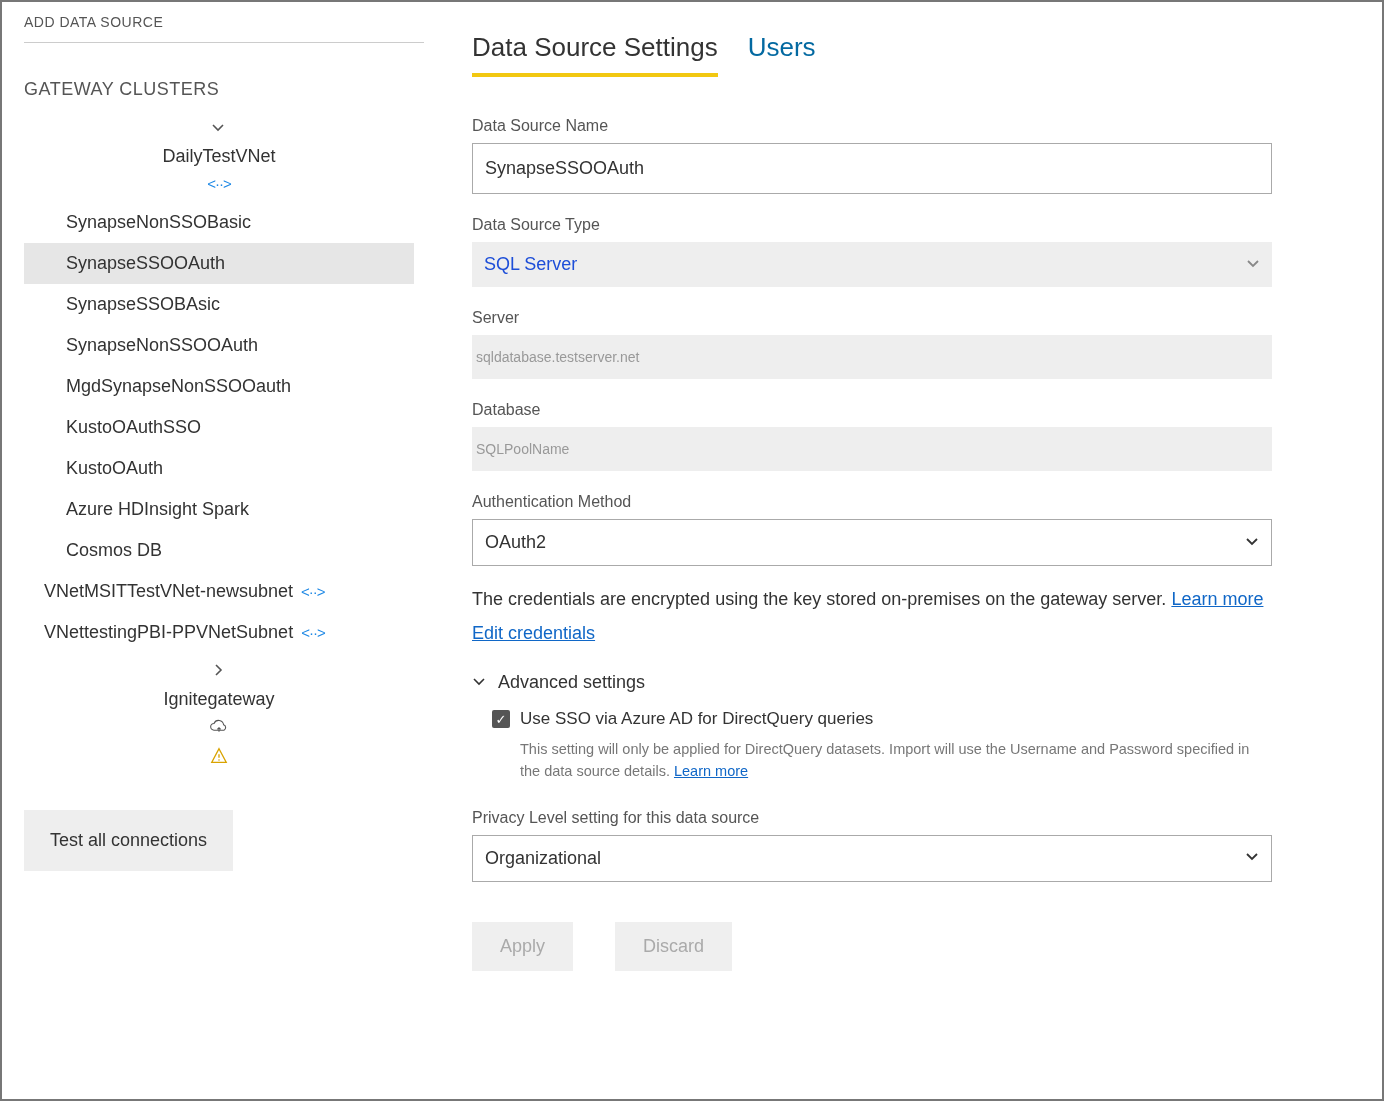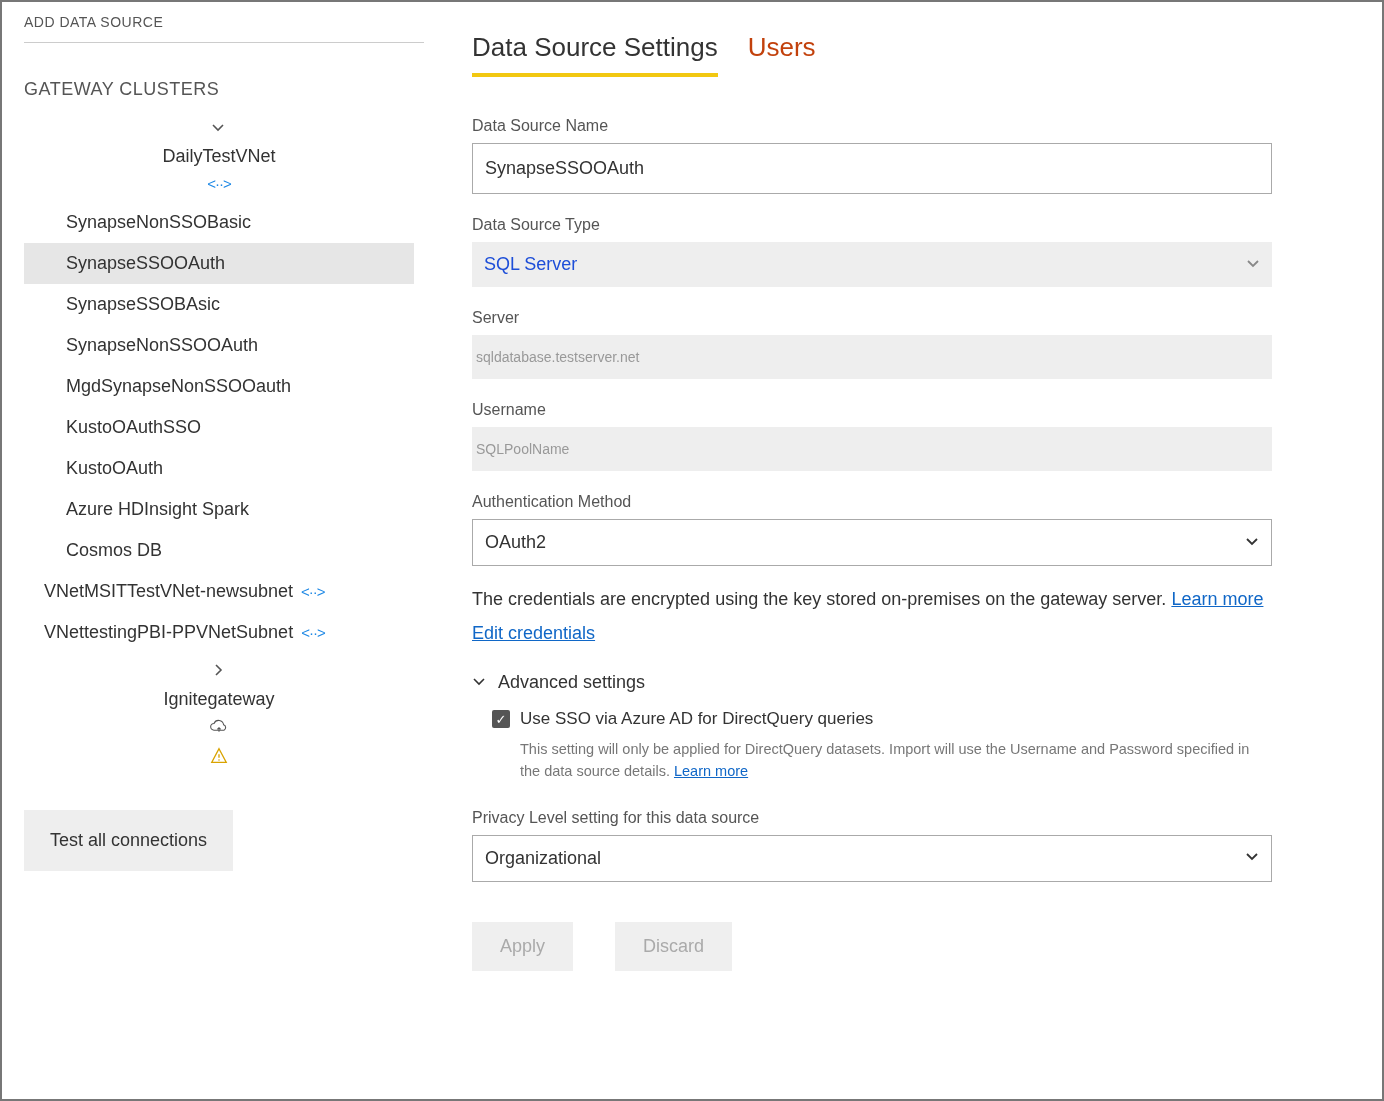--- a/index.html
+++ b/index.html
@@ -55,21 +55,21 @@
     background: #eee;
     border: none;
     padding: 20px 26px;
     font-size: 18px;
     color: #333;
     cursor: pointer;
   }
   
   .main { flex: 1; padding: 30px 0 0 30px; }
   .tabs { display: flex; gap: 30px; margin-bottom: 40px; }
-  .tab { font-size: 26px; color: #c2410c; padding-bottom: 10px; cursor: pointer; }
+  .tab { font-size: 26px; color: #0369a1; padding-bottom: 10px; cursor: pointer; }
   .tab.active { color: #333; border-bottom: 4px solid #f2c811; }
   .form { width: 800px; }
   .field-label { font-size: 16px; color: #555; margin-bottom: 8px; margin-top: 22px; }
   .text-input {
     width: 100%; font-size: 18px; padding: 14px 12px; border: 1px solid #aaa; color: #333;
   }
   .readonly-box {
     width: 100%; font-size: 14px; padding: 14px 4px; background: #eee; color: #999; border: none;
   }
   .select-box {
@@ -192,21 +192,21 @@
         <span class="caret">
           <svg width="14" height="14" viewBox="0 0 14 14">
               <path d="M2 5 L7 10 L12 5" fill="none" stroke="#888" stroke-width="1.8"></path>
             </svg>
         </span>
       </div>
 
       <div class="field-label">Server</div>
       <div class="readonly-box">sqldatabase.testserver.net</div>
 
-      <div class="field-label">Username</div>
+      <div class="field-label">Database</div>
       <div class="readonly-box">SQLPoolName</div>
 
       <div class="field-label">Authentication Method</div>
       <div class="select-box">
         <span>OAuth2</span>
         <span class="caret">
           <svg width="14" height="14" viewBox="0 0 14 14">
               <path d="M2 5 L7 10 L12 5" fill="none" stroke="#333" stroke-width="1.8"></path>
             </svg>
         </span>

